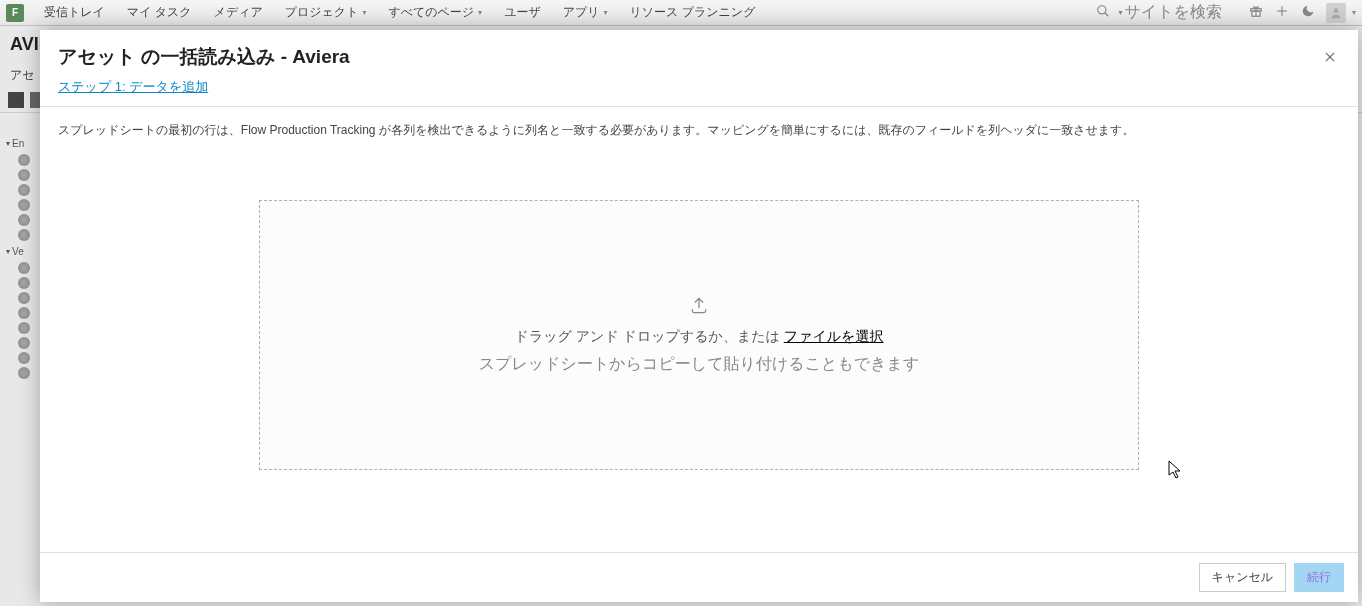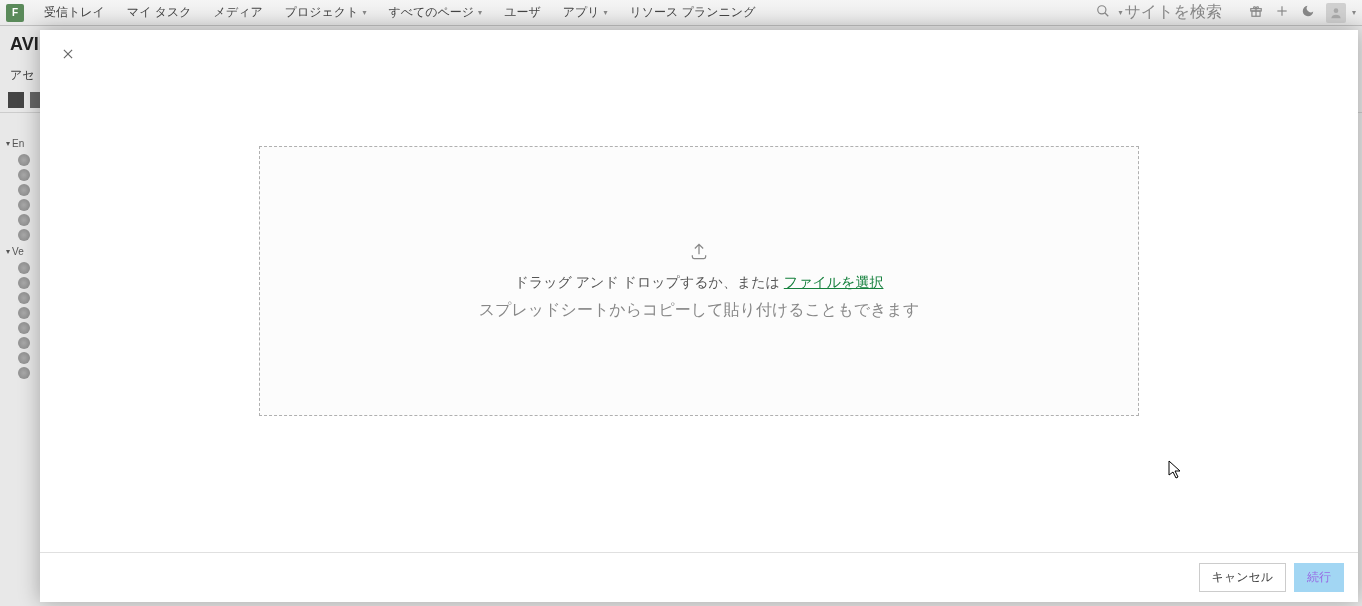--- a/index.html
+++ b/index.html
@@ -38,21 +38,21 @@
 .step-bar { padding: 0 18px 10px 18px; border-bottom: 1px solid #e0e0e0; }
 .step-link { color: #0d87c9; font-size: 13px; text-decoration: underline; cursor: pointer; padding-bottom: 2px; }
 
 .modal-body { flex: 1; padding: 14px 18px; overflow: auto; }
 .desc { color: #444; font-size: 12px; line-height: 1.6; }
 .desc a { color: #0d87c9; text-decoration: underline; cursor: pointer; }
 
 .dropzone { margin: 60px auto 20px auto; width: 880px; height: 270px; border: 1px dashed #b0b0b0; display: flex; flex-direction: column; align-items: center; justify-content: center; color: #555; background: #fcfcfc; }
 .dropzone .upicon { color: #888; margin-bottom: 10px; }
 .dropzone .line1 { font-size: 14px; color: #555; }
-.dropzone .line1 a { color: #15803d; text-decoration: underline; cursor: pointer; }
+.dropzone .line1 a { color: #000000; text-decoration: underline; cursor: pointer; }
 .dropzone .line2 { font-size: 16px; color: #888; margin-top: 8px; }
 
 .modal-footer { border-top: 1px solid #e0e0e0; padding: 10px 14px; display: flex; justify-content: flex-end; gap: 8px; }
 .btn { padding: 5px 12px; border-radius: 0; font-size: 12px; cursor: pointer; border: 1px solid #ccc; background: #fff; color: #444; }
 .btn-primary { background: #7bc6ef; border-color: #7bc6ef; color: #6d28d9; }
 .btn-primary.disabled { opacity: 0.7; cursor: default; }
 
 .cursor { position: absolute; left: 1168px; top: 460px; pointer-events: none; }
 </style>
 </head>
@@ -152,28 +152,33 @@
     <div class="rowico"></div>
     <div class="rowico"></div>
     <div class="rowico"></div>
     <div class="rowico"></div>
   </div>
   <div class="right-badge">●&nbsp;&nbsp;▾</div>
 </div>
 
 <div class="modal">
   <div class="modal-header">
+    <div class="modal-title">アセット の一括読み込み - Aviera</div>
     <div class="modal-close">
       <svg width="14" height="14" viewBox="0 0 24 24" fill="none" stroke="#666" stroke-width="2">
           <line x1="5" y1="5" x2="19" y2="19"></line>
           <line x1="19" y1="5" x2="5" y2="19"></line>
         </svg>
     </div>
   </div>
+  <div class="step-bar">
+    <span class="step-link">ステップ 1: データを追加</span>
+  </div>
   <div class="modal-body">
+    <div class="desc">スプレッドシートの最初の行は、Flow Production Tracking が各列を検出できるように列名と一致する必要があります。マッピングを簡単にするには、既存のフィールドを列ヘッダに一致させます。</div>
 
     <div class="dropzone">
       <div class="upicon">
         <svg width="20" height="20" viewBox="0 0 24 24" fill="none" stroke="#888" stroke-width="1.5">
             <path d="M12 16V4M7 9l5-5 5 5"></path>
             <path d="M4 17v2a2 2 0 0 0 2 2h12a2 2 0 0 0 2-2v-2"></path>
           </svg>
       </div>
       <div class="line1">
         <span>ドラッグ アンド ドロップするか、または </span><a>ファイルを選択</a>

